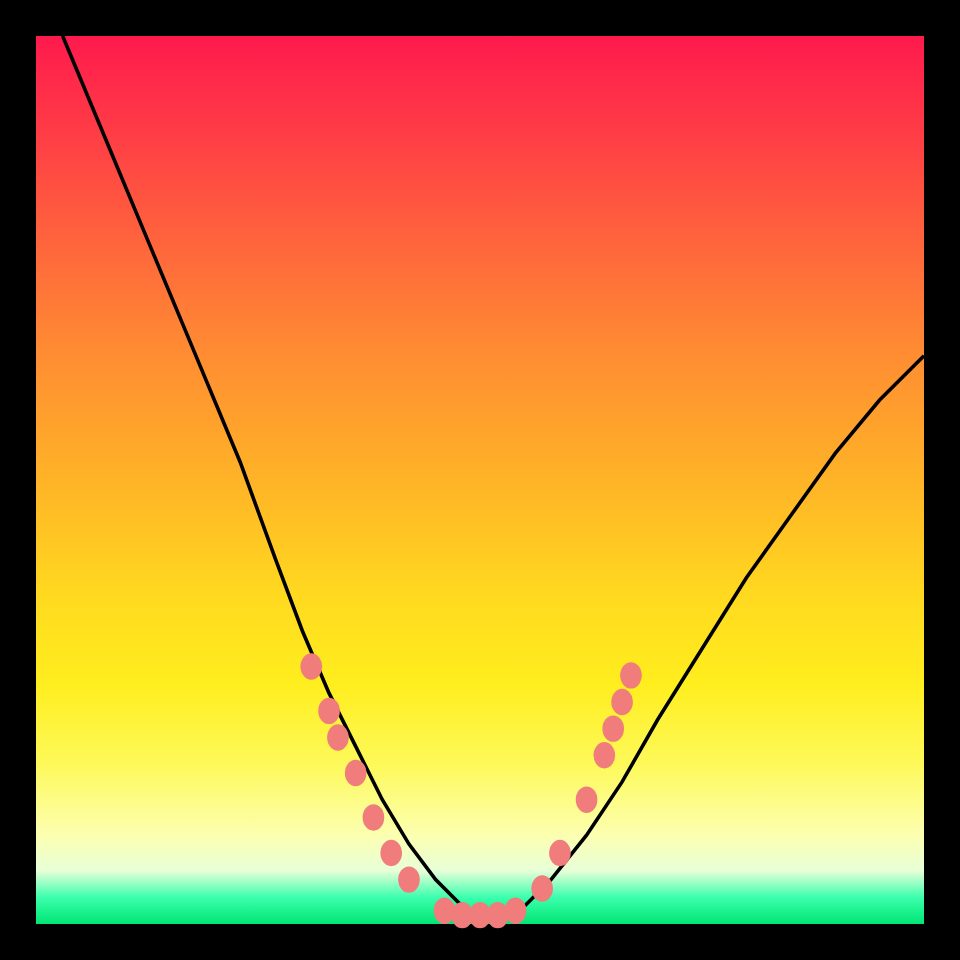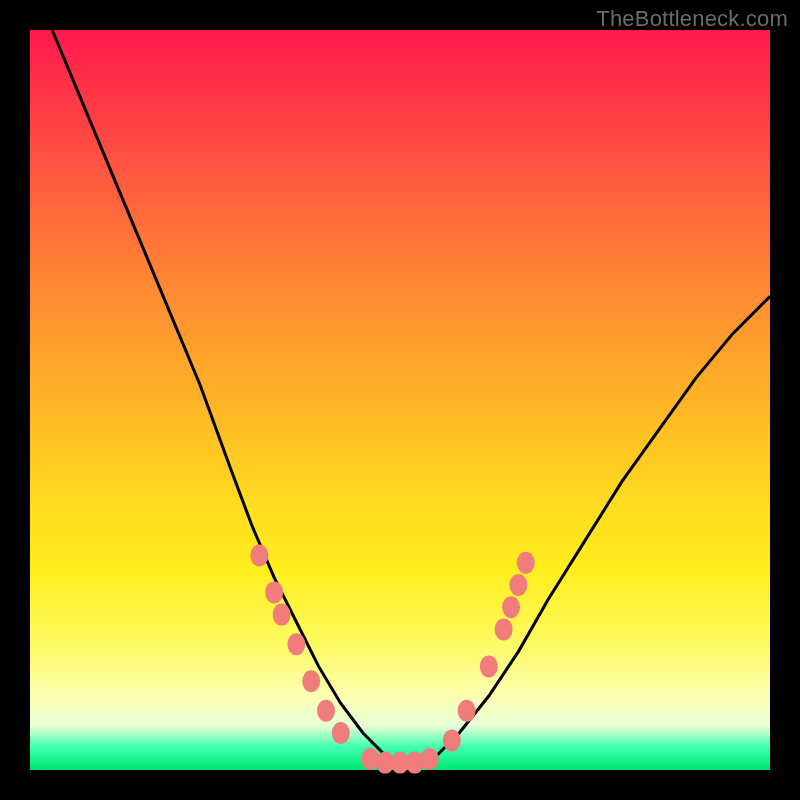--- a/index.html
+++ b/index.html
@@ -85,14 +85,13 @@
           <ellipse cx="421.8" cy="710.4" rx="9" ry="11" fill="#f07c7c"></ellipse>
           <ellipse cx="436.6" cy="680.8" rx="9" ry="11" fill="#f07c7c"></ellipse>
           <ellipse cx="458.8" cy="636.4" rx="9" ry="11" fill="#f07c7c"></ellipse>
           <ellipse cx="473.6" cy="599.4" rx="9" ry="11" fill="#f07c7c"></ellipse>
           <ellipse cx="481.0" cy="577.2" rx="9" ry="11" fill="#f07c7c"></ellipse>
           <ellipse cx="488.4" cy="555.0" rx="9" ry="11" fill="#f07c7c"></ellipse>
           <ellipse cx="495.8" cy="532.8" rx="9" ry="11" fill="#f07c7c"></ellipse>
         </g>
     </svg>
   </div>
-  <div class="watermark">TheBottleneck.com</div>
 </div>
 
 </body></html>

